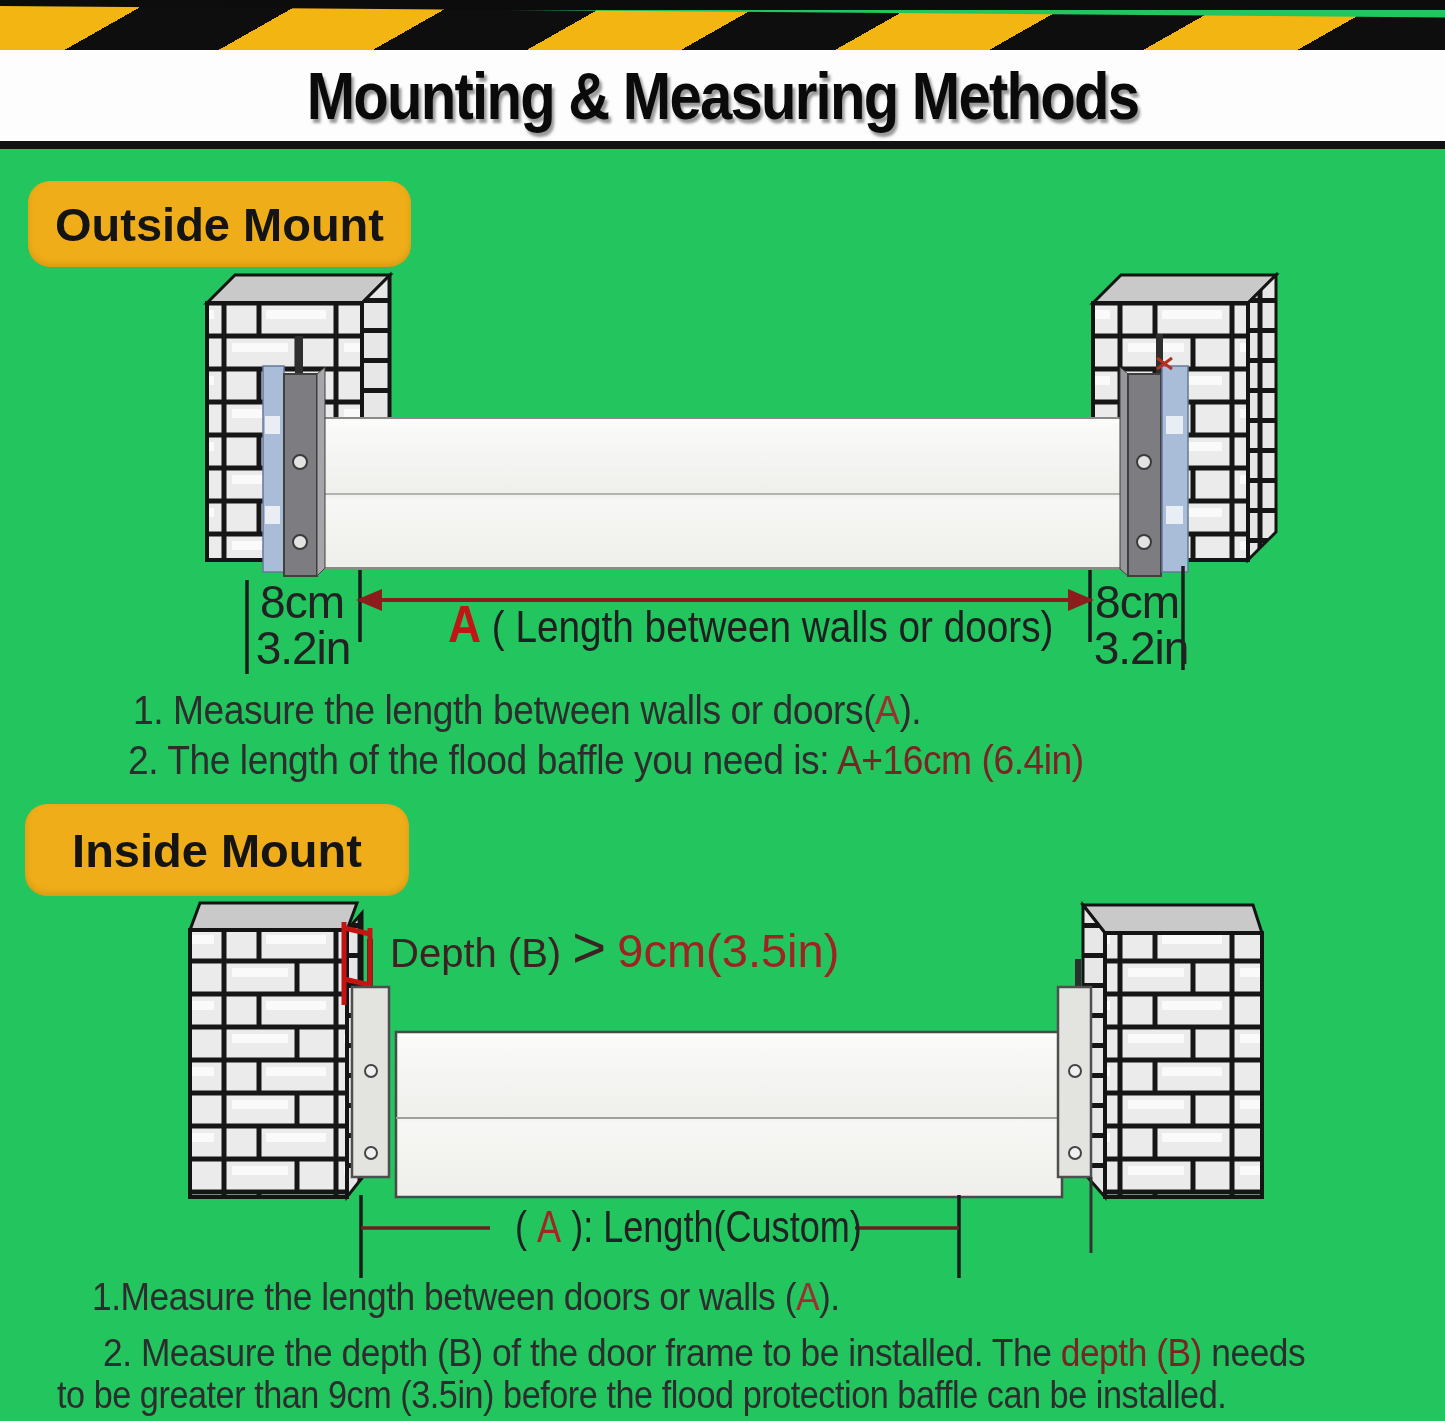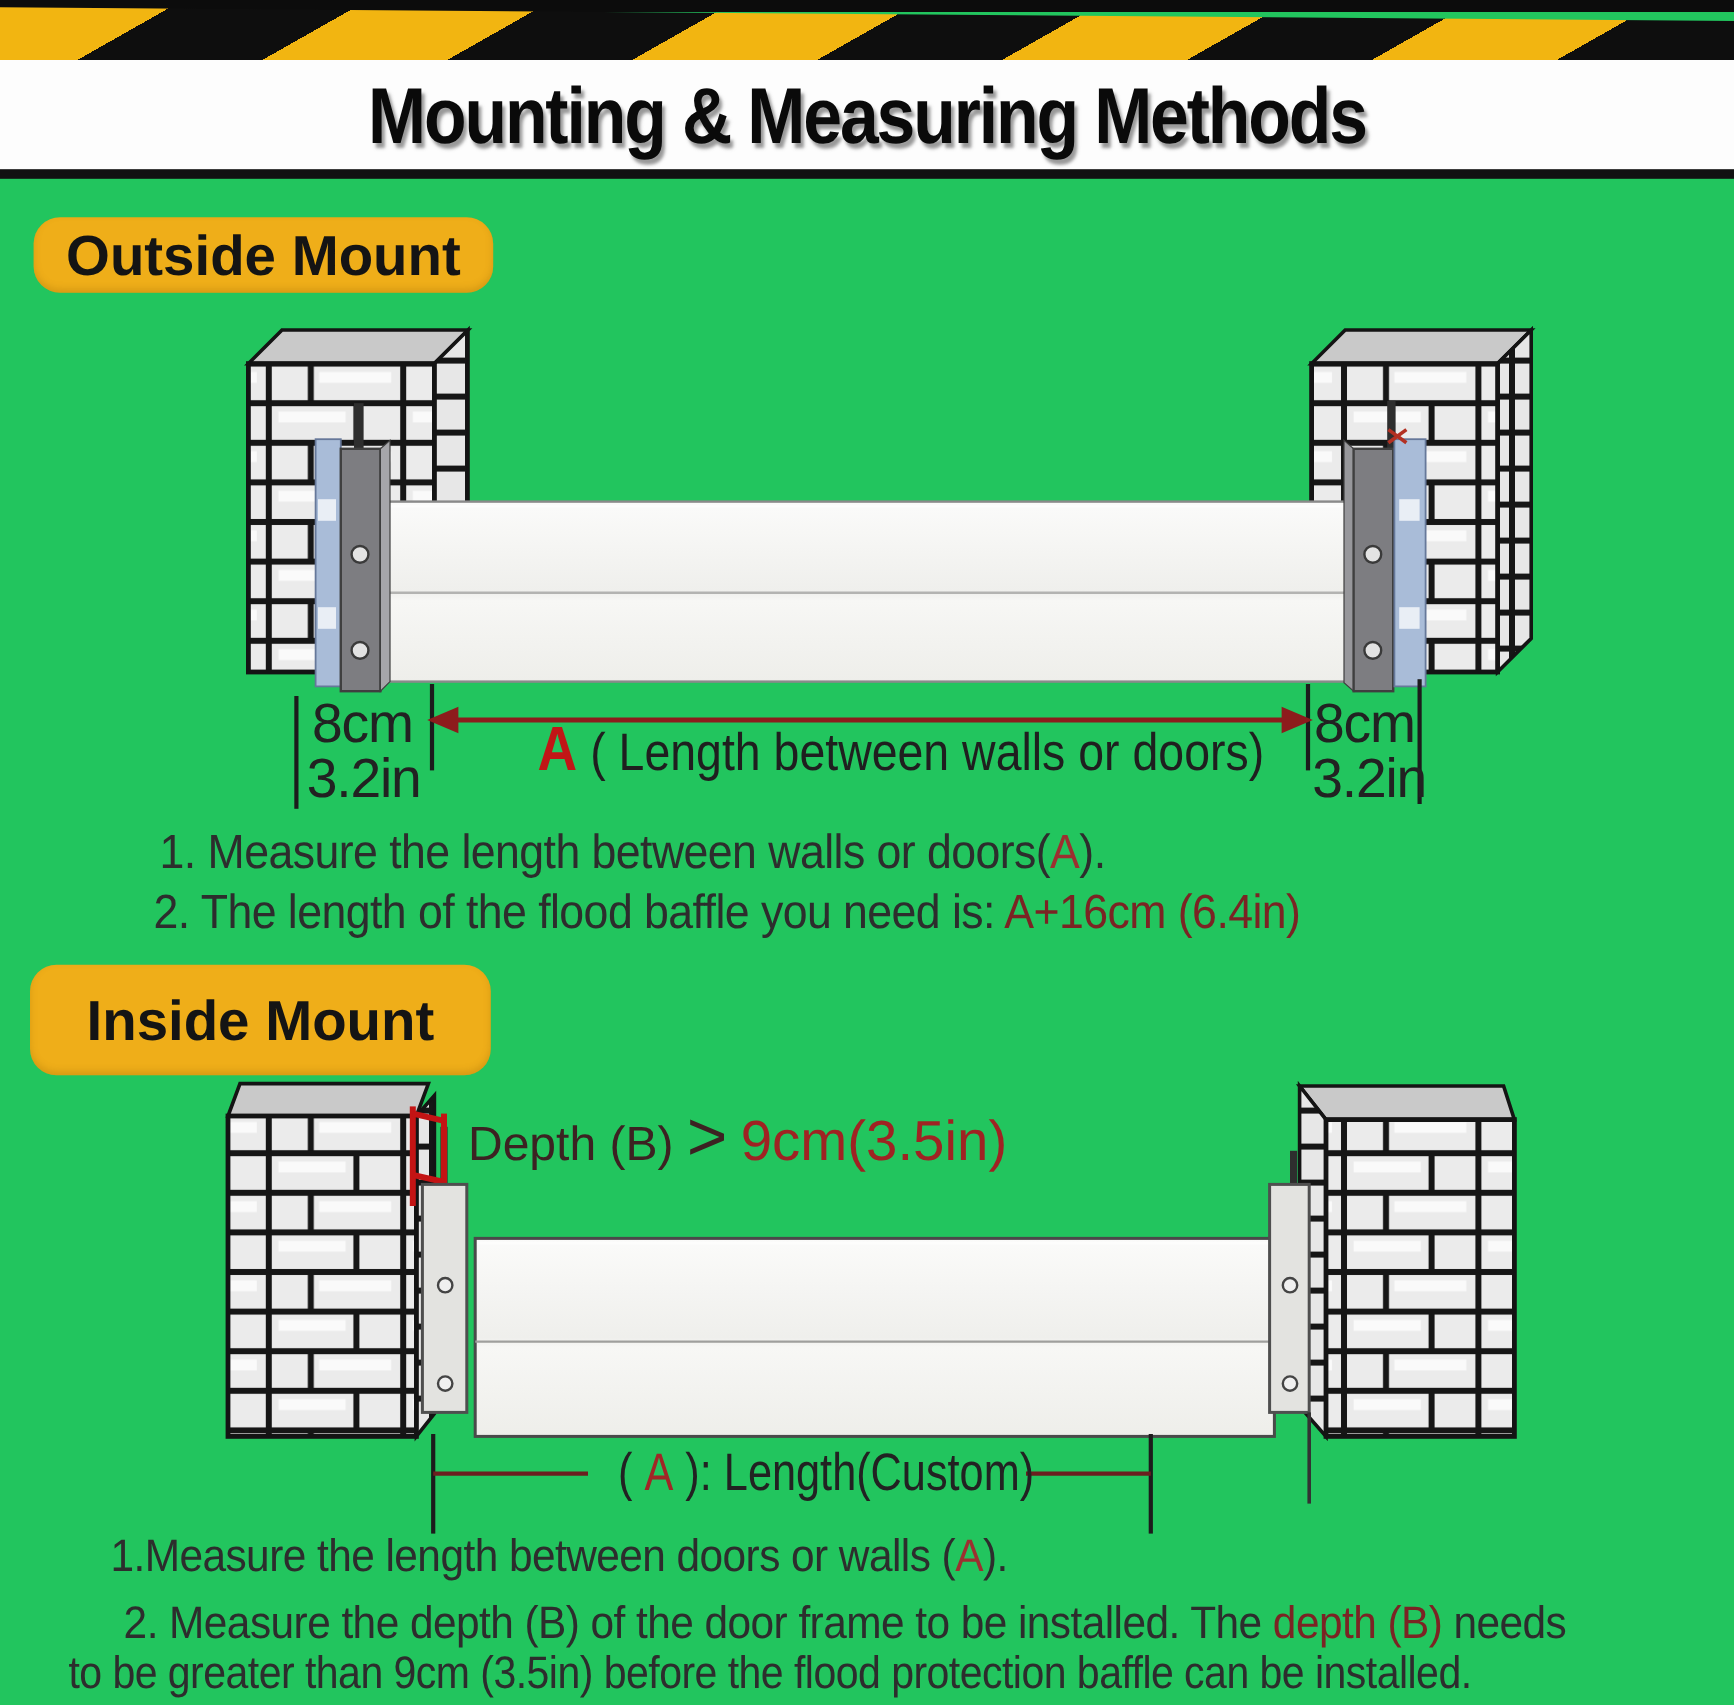--- a/index.html
+++ b/index.html
@@ -13,21 +13,21 @@
           border-bottom:2px solid #e8e8e8;}
   .title-band{position:absolute;left:0;top:50px;width:100%;height:92px;text-align:center;background:#fdfdfd;}
   .title-text{display:inline-block;margin-top:8px;font-size:66px;font-weight:bold;color:#0a0a0a;
               letter-spacing:-2px;transform:scaleX(0.88);transform-origin:center top;
               text-shadow:3px 4px 3px rgba(70,70,70,0.55);white-space:nowrap;}
   .divider{position:absolute;left:0;top:141px;width:100%;height:8px;background:#111;}
   
   .badge{position:absolute;background:#efae19;border-radius:22px;display:flex;align-items:center;
          justify-content:center;font-size:47px;font-weight:600;color:#141414;
          box-shadow:inset 0 -3px 6px rgba(140,90,0,0.25);white-space:nowrap;}
-  .badge.outside{left:28px;top:181px;width:383px;height:63px;}
+  .badge.outside{left:28px;top:181px;width:383px;height:86px;}
   .badge.inside{left:25px;top:804px;width:384px;height:92px;}
   
   .diagram{position:absolute;left:0;}
   svg text{font-family:"Liberation Sans",sans-serif;}
   .topface{fill:#c9c9c9;stroke:#141414;stroke-width:3;}
   .face{stroke:#141414;stroke-width:4;}
   .sideface{stroke:#141414;stroke-width:3;}
   
   .step{position:absolute;white-space:nowrap;font-size:40px;color:#2d2d2d;letter-spacing:-0.5px;
         transform:scaleX(0.93);transform-origin:left top;}

